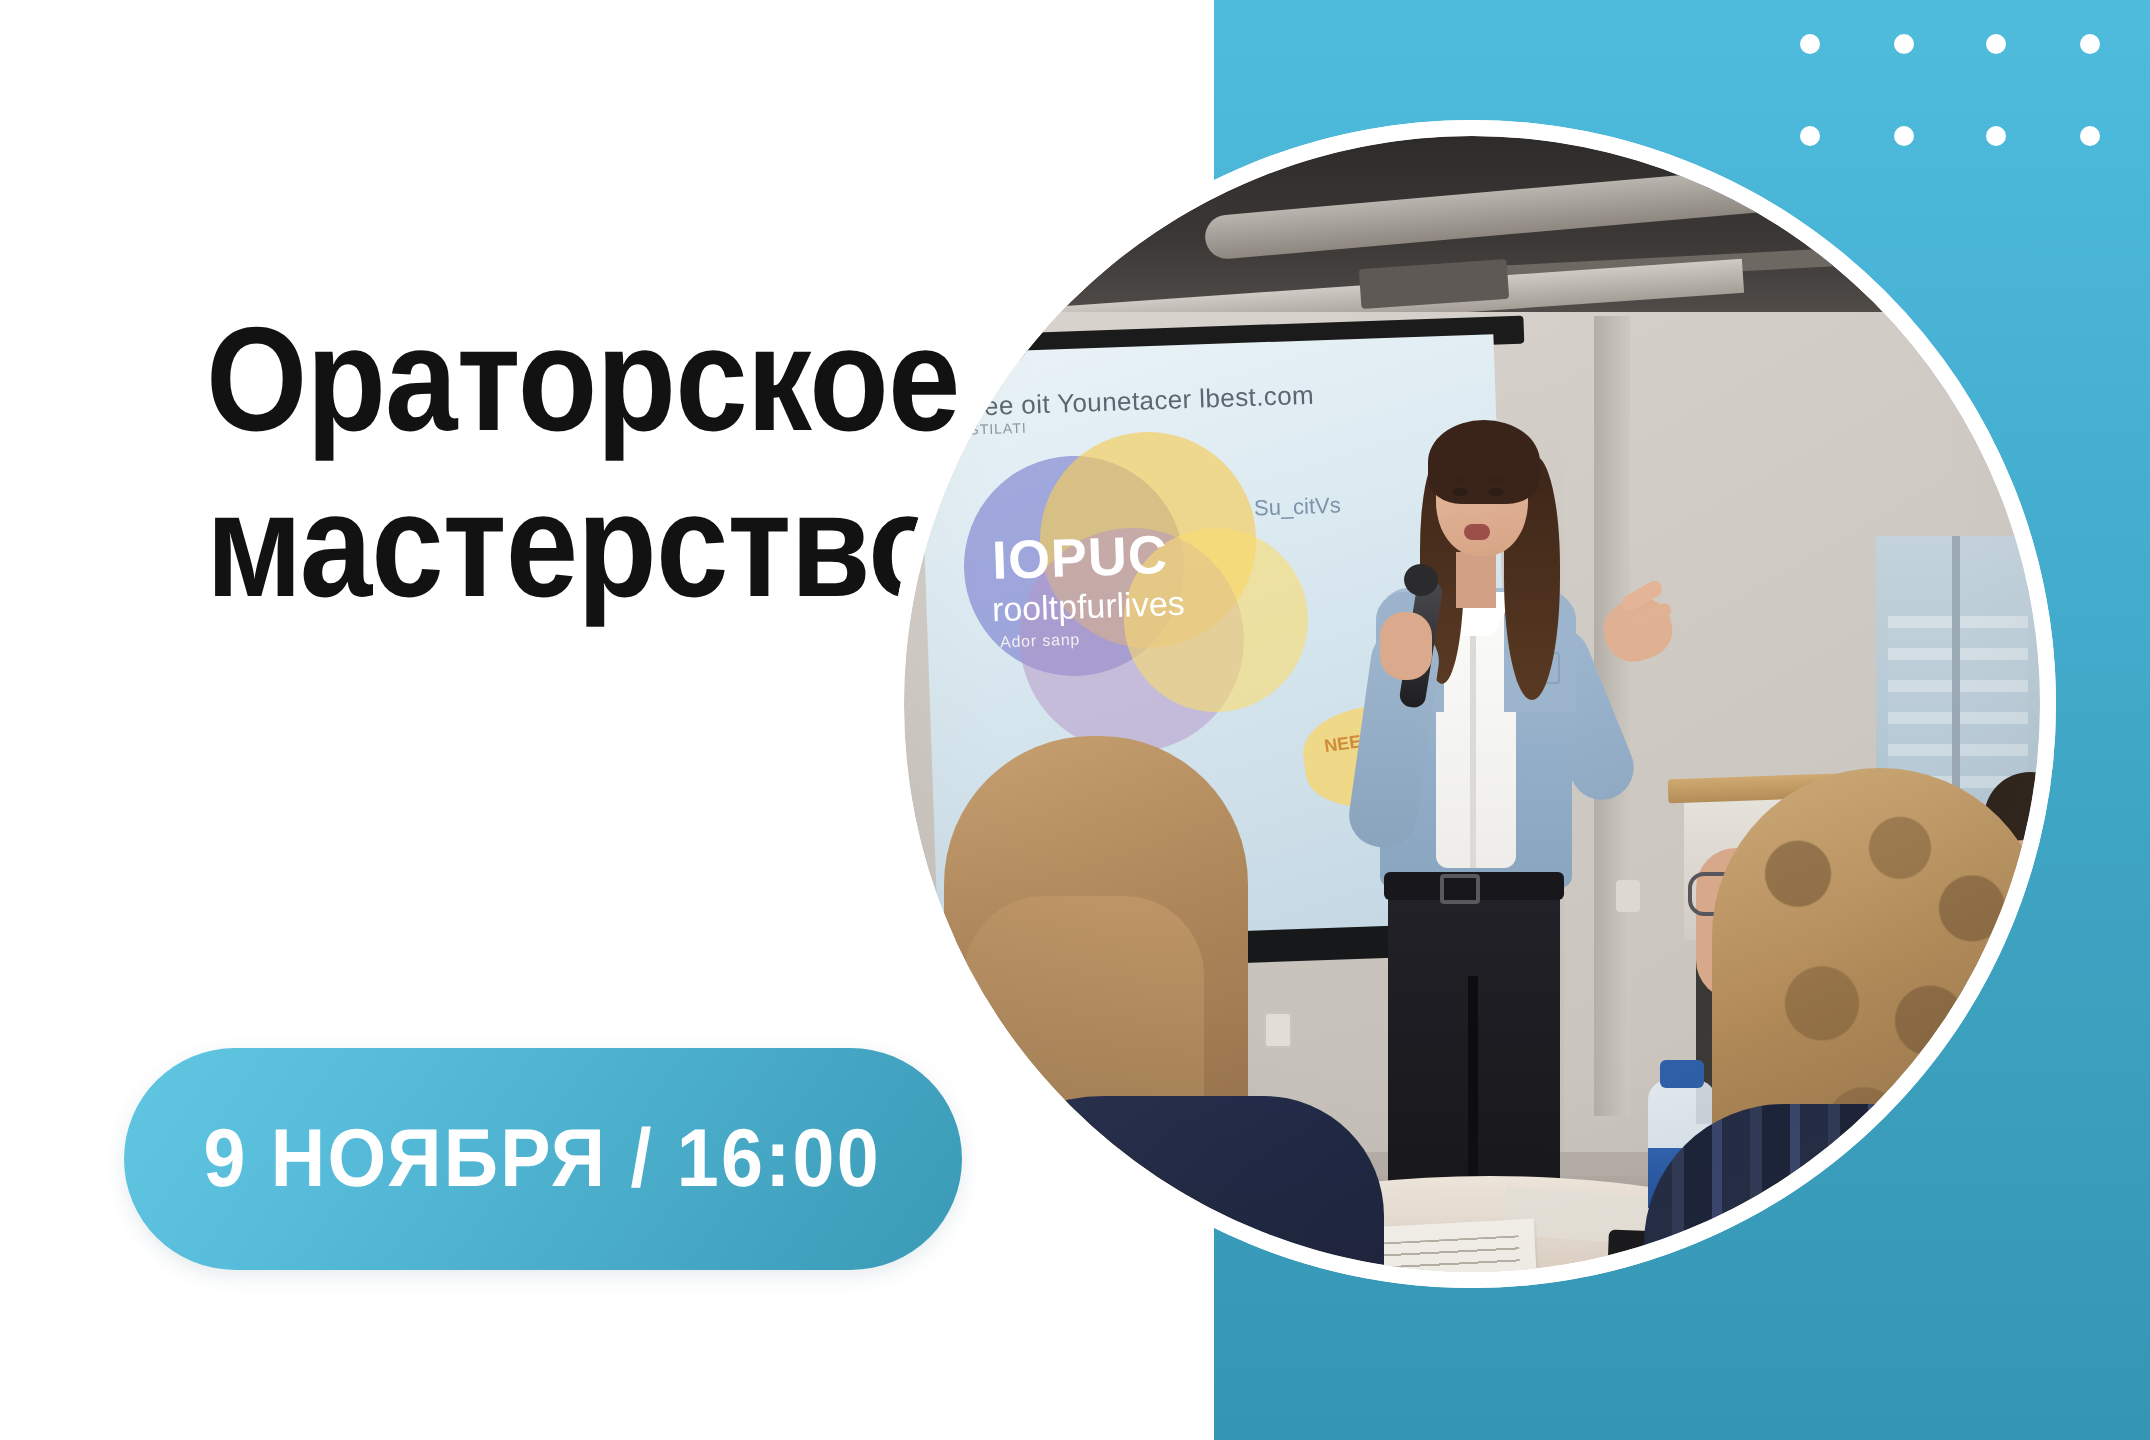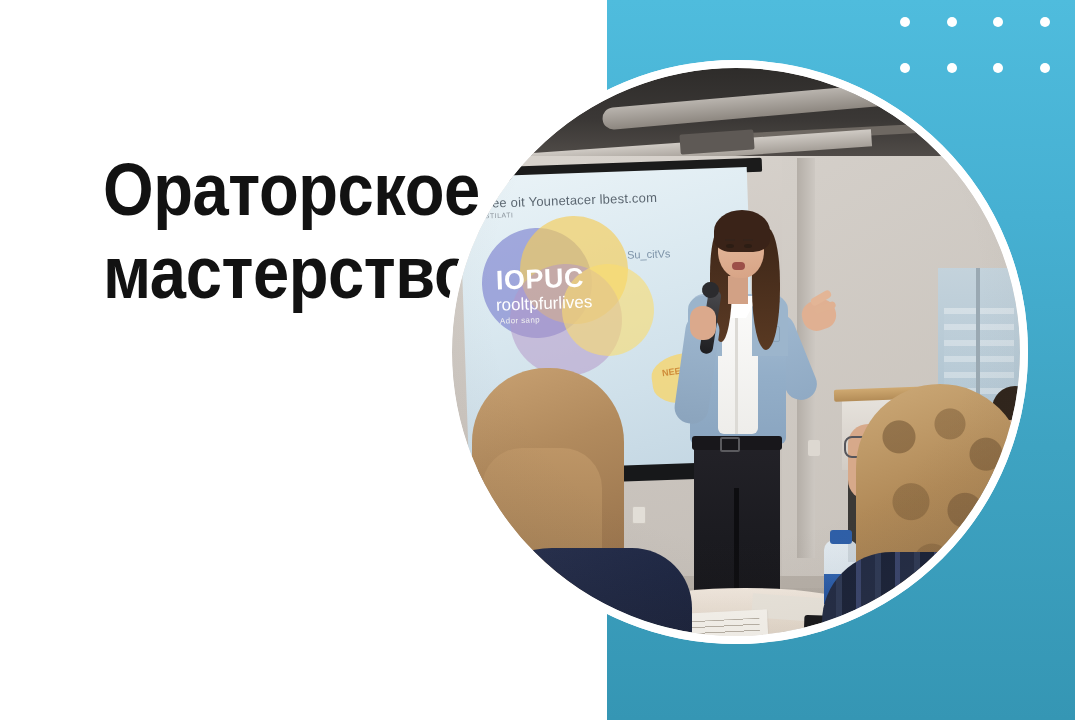--- a/index.html
+++ b/index.html
@@ -218,20 +218,23 @@
     <span class="dot" style="left:67px;top:63px;"></span>
     <span class="dot" style="left:113px;top:63px;"></span>
     <span class="dot" style="left:160px;top:63px;"></span>
   </div>
 
   <div class="title-block">
     <span class="title-line">Ораторское</span>
     <span class="title-line">мастерство</span>
   </div>
 
+  <div class="date-pill">
+    <span class="date-text">9 НОЯБРЯ / 16:00</span>
+  </div>
 
   <div class="photo-ring"></div>
   <div class="photo-circle">
 
     <div class="ph ceiling">
       <div class="duct"></div>
       <div class="duct2"></div>
       <div class="beam"></div>
       <div class="beam-box"></div>
     </div>

